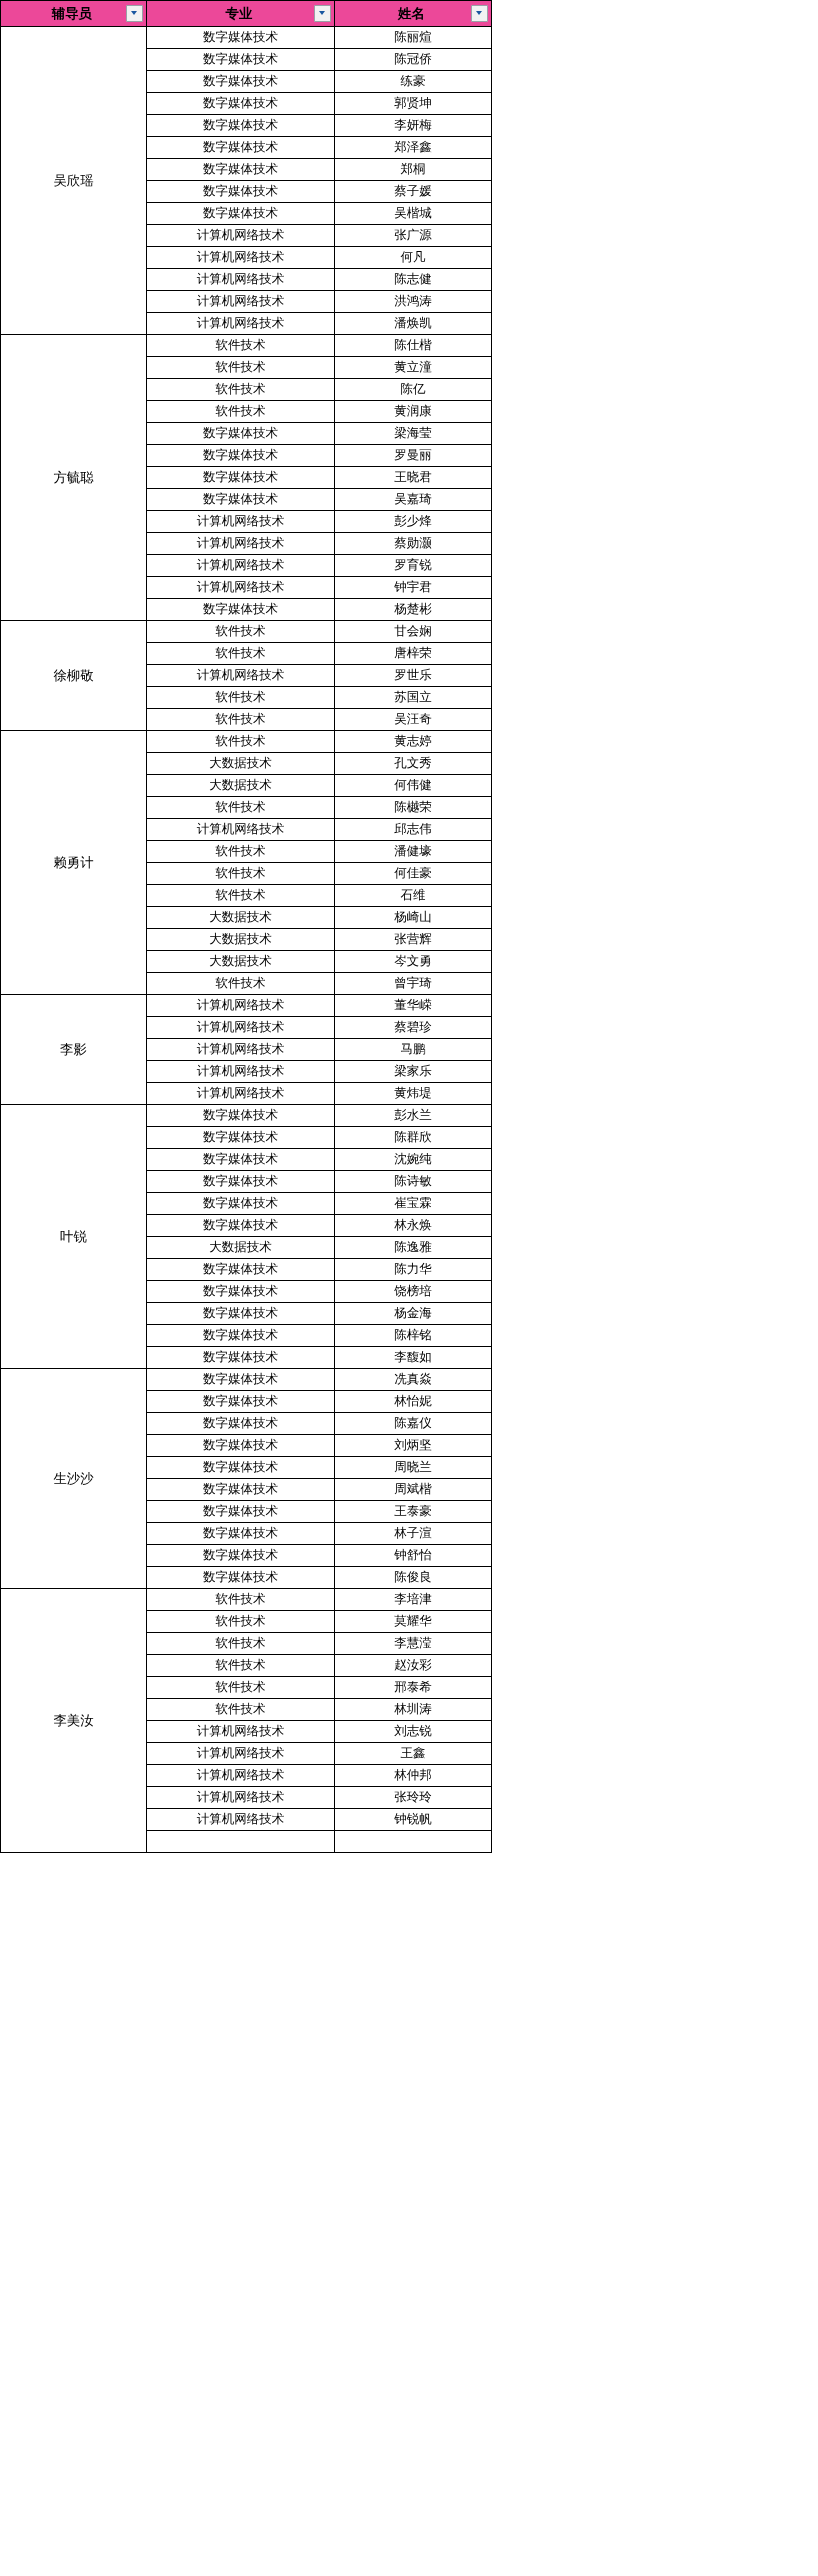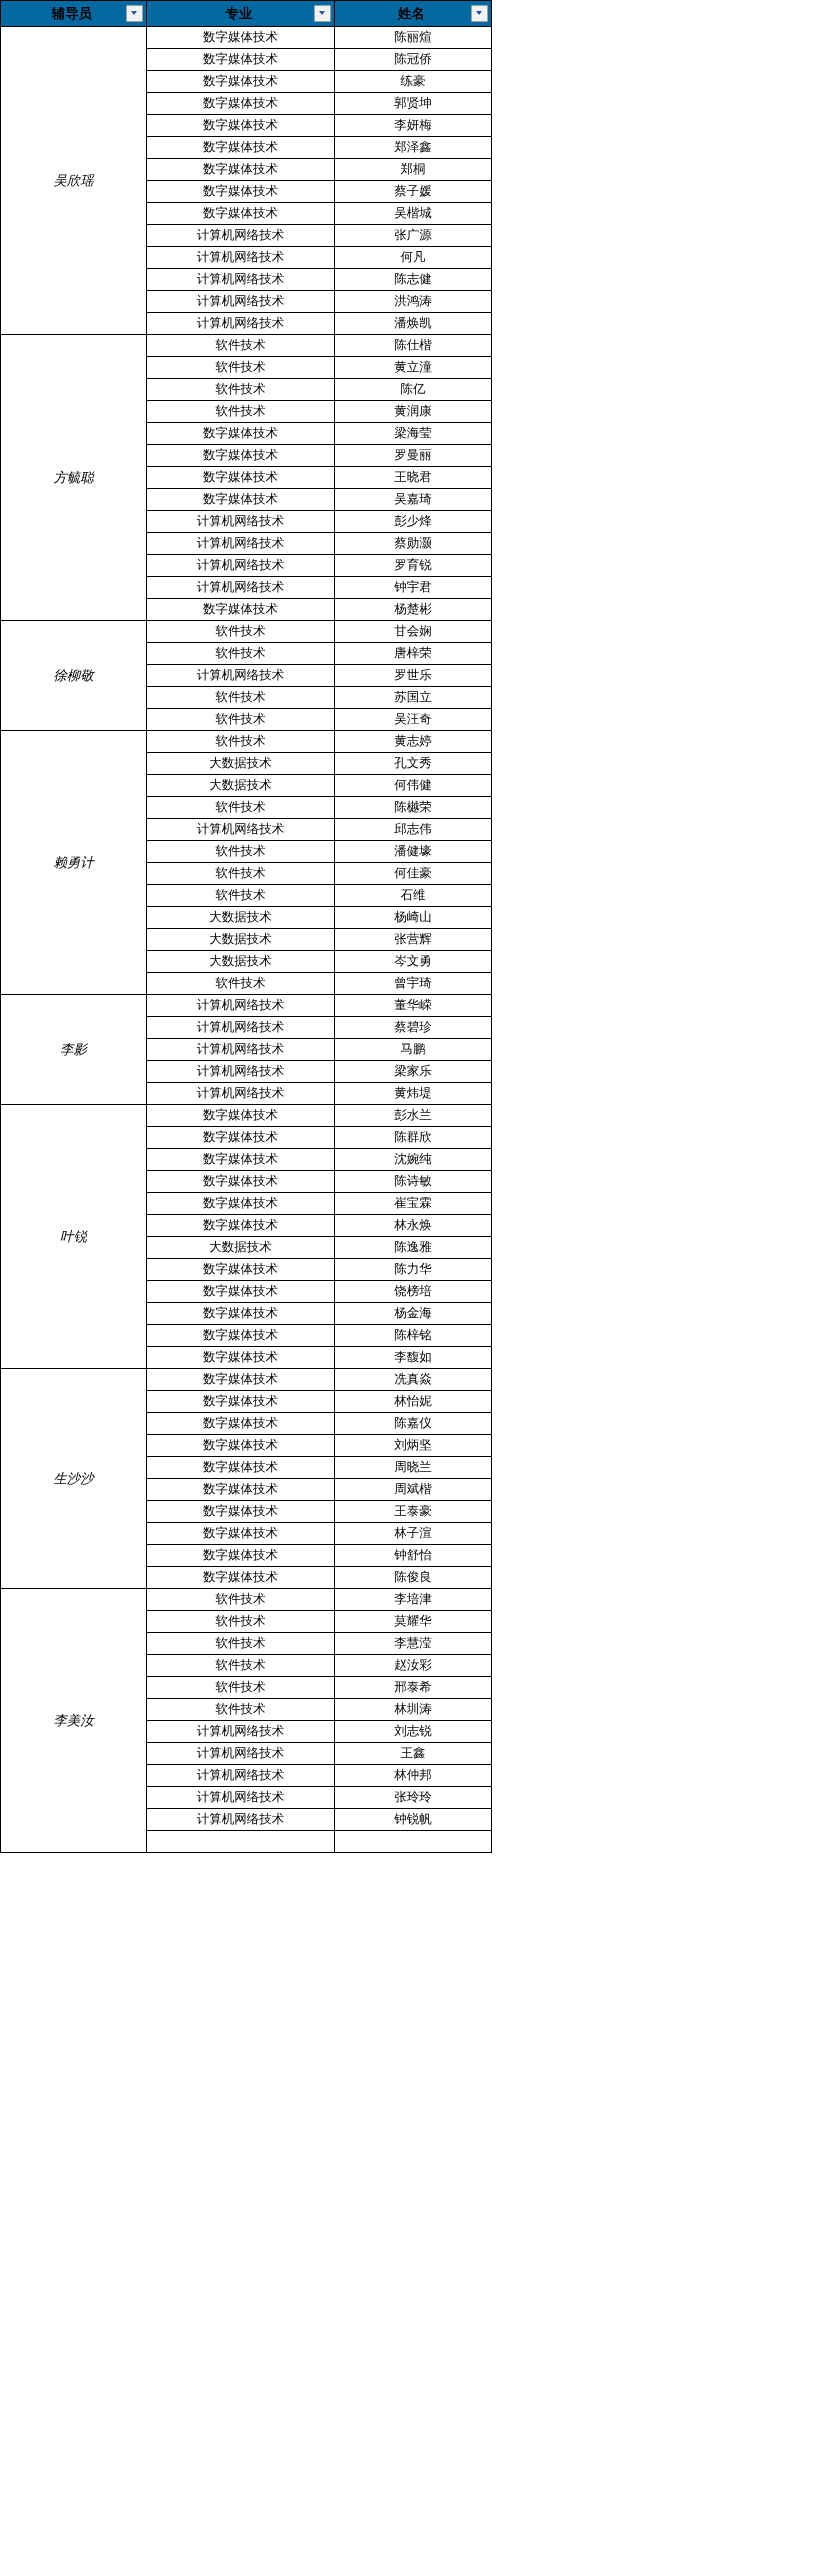--- a/index.html
+++ b/index.html
@@ -35,21 +35,21 @@
     height: 21px;
     line-height: 21px;
     white-space: nowrap;
     overflow: hidden;
   }
   table.grid thead th {
     font-weight: bold;
     font-size: 13.4px;
     height: 25px;
     line-height: 25px;
-    background: #0369a1;
+    background: #ec4899;
     position: relative;
   }
   .hdr-inner {
     display: flex;
     align-items: center;
     justify-content: center;
     height: 25px;
     position: relative;
   }
   .hdr-label {
@@ -71,21 +71,20 @@
   }
   .filter-btn .caret {
     width: 0;
     height: 0;
     border-left: 3.8px solid transparent;
     border-right: 3.8px solid transparent;
     border-top: 4.8px solid #1a57a0;
   }
   td.adviser {
     font-size: 13.4px;
-    font-style: italic;
   }
   td.major, td.name {
     font-size: 12.5px;
   }
 </style>
 </head>
 <body>
 
 <div id="sheet">
   <table class="grid">

